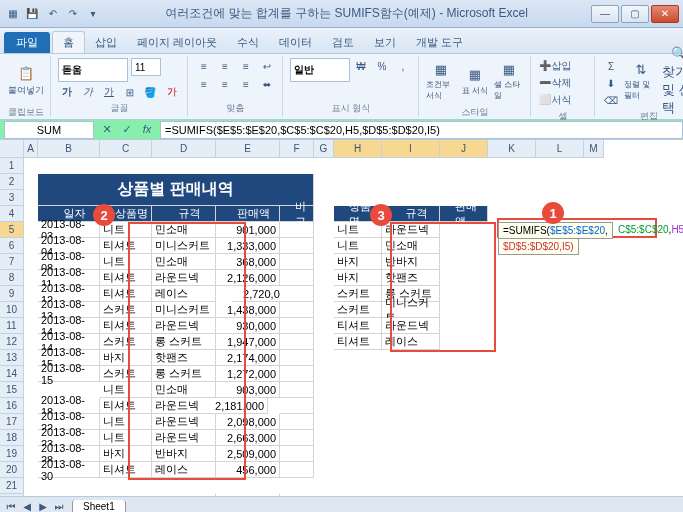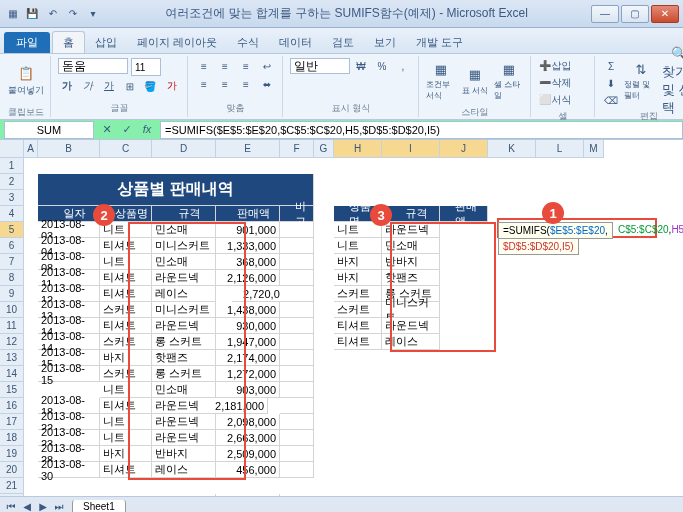--- a/index.html
+++ b/index.html
@@ -22,21 +22,21 @@
 
 
 .ribbon { height:66px; background:#eef4fb; border-bottom:1px solid #b8c9dd; display:flex; padding:2px; gap:1px; }
 .rgroup { border-right:1px solid #cbd8e8; padding:2px 6px; display:flex; flex-direction:column; justify-content:space-between; }
 .rgroup-body { display:flex; gap:4px; align-items:flex-start; }
 .rgroup-label { font-size:9px; color:#6a7d94; text-align:center; margin-top:2px; }
 .big-btn { width:36px; height:46px; display:flex; flex-direction:column; align-items:center; justify-content:center; font-size:9px; color:#3b5a82; gap:2px; }
 .ico { width:16px; height:16px; display:inline-flex; align-items:center; justify-content:center; font-size:13px; }
 .small-row { display:flex; gap:3px; }
 .small-btn { width:18px; height:16px; border:1px solid transparent; display:flex; align-items:center; justify-content:center; font-size:10px; color:#3b5a82; }
-.font-box { width:70px; height:16px; border:1px solid #abc0d8; background:#fff; font-size:12px; padding:0 3px; display:flex; align-items:center; }
+.font-box { width:70px; height:24px; border:1px solid #abc0d8; background:#fff; font-size:10px; padding:0 3px; display:flex; align-items:center;font-weight:bold; }
 .size-box { width:30px; height:18px; border:1px solid #abc0d8; background:#fff; font-size:10px; padding:0 3px; display:flex; align-items:center; }
 
 
 .namebox-row { height:20px; background:#86efac; border-bottom:1px solid #b8c9dd; display:flex; align-items:center; }
 .namebox { width:90px; height:18px; border:1px solid #abc0d8; background:#fff; margin-left:4px; padding:0 4px; display:flex; align-items:center; justify-content:center; font-size:11px; }
 .fx-btns { display:flex; gap:2px; margin:0 4px; }
 .fx-b { width:18px; text-align:center; color:#3b5a82; font-size:11px; }
 .formula-input { flex:1; height:18px; border:1px solid #abc0d8; background:#fff; padding:0 4px; font-size:11px; display:flex; align-items:center; }
 
 

